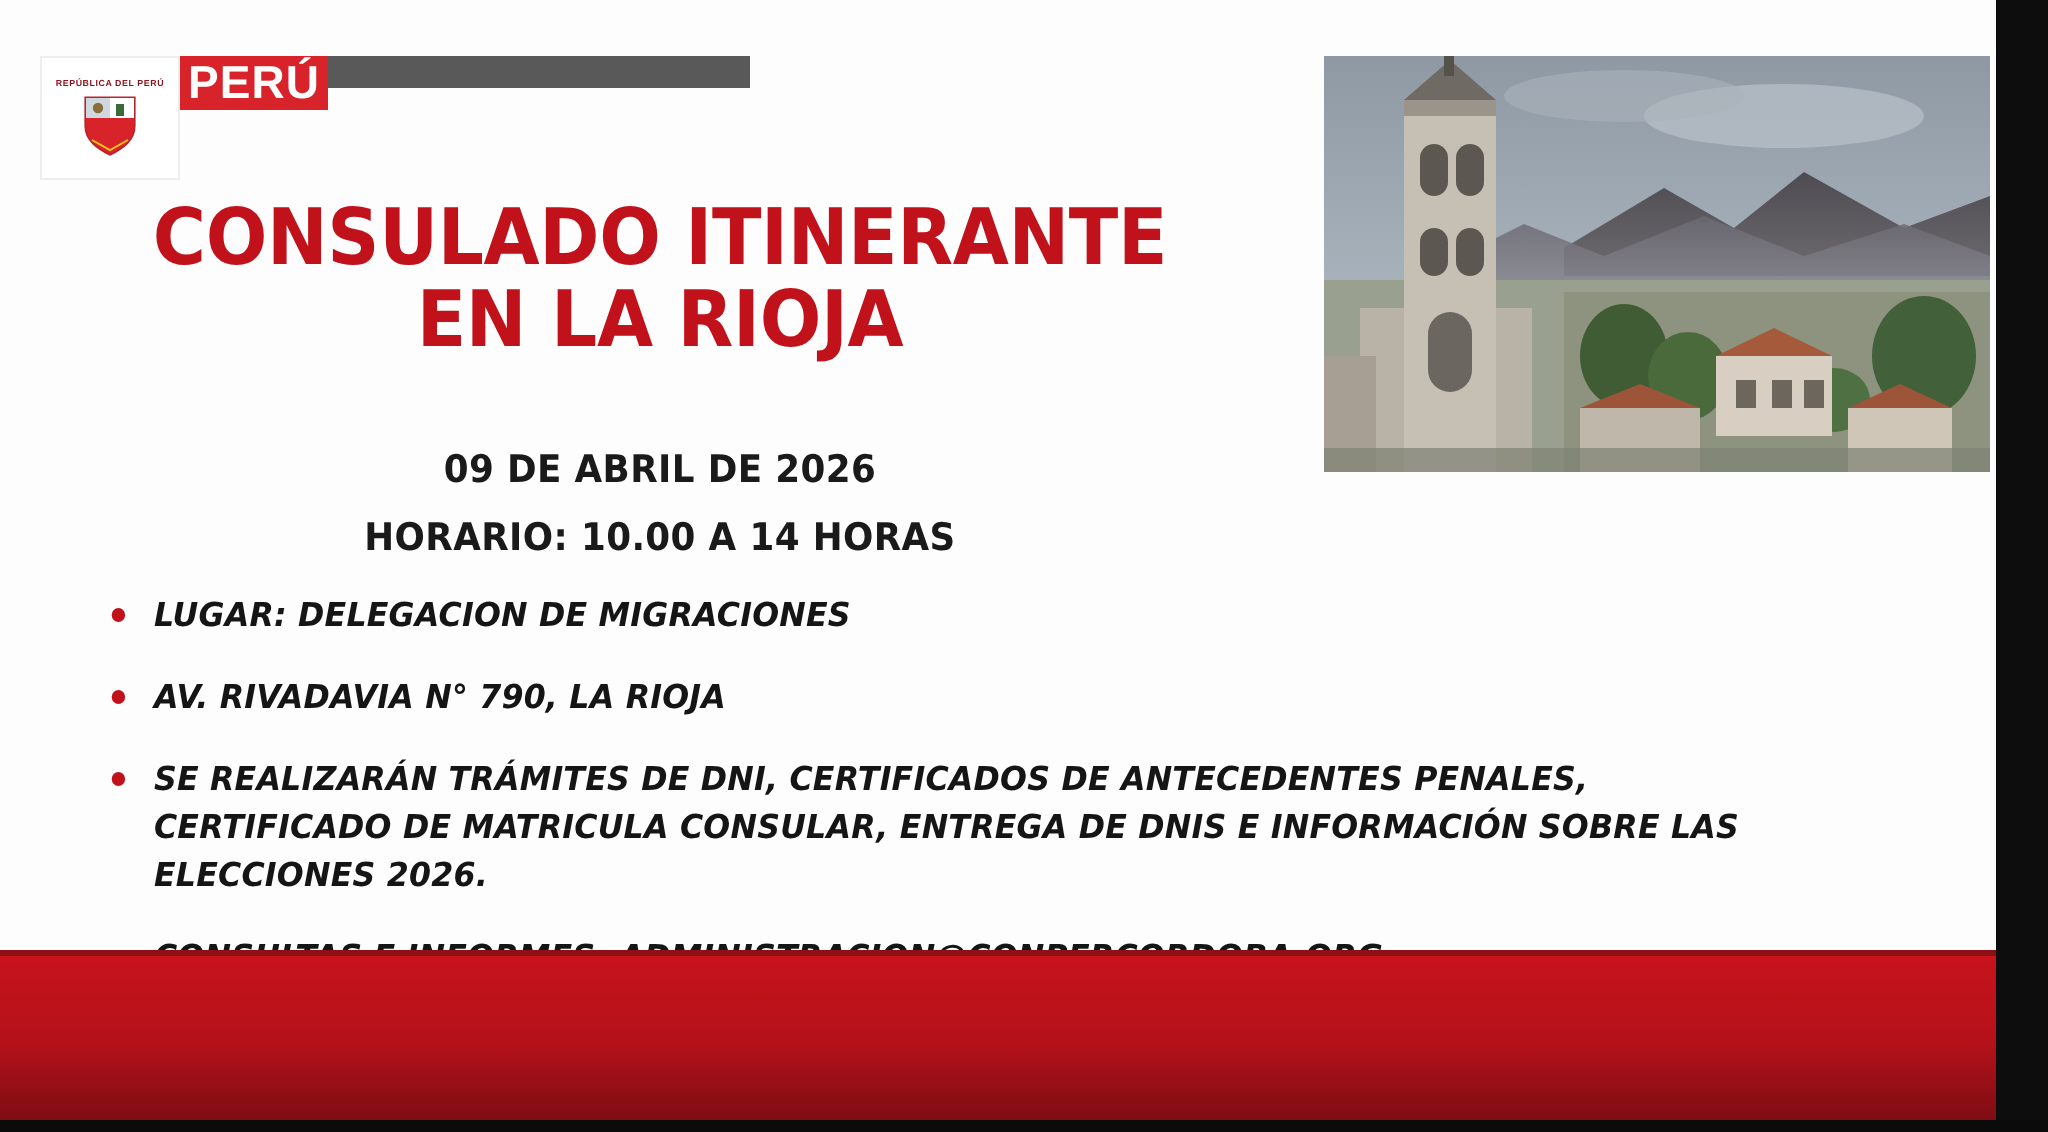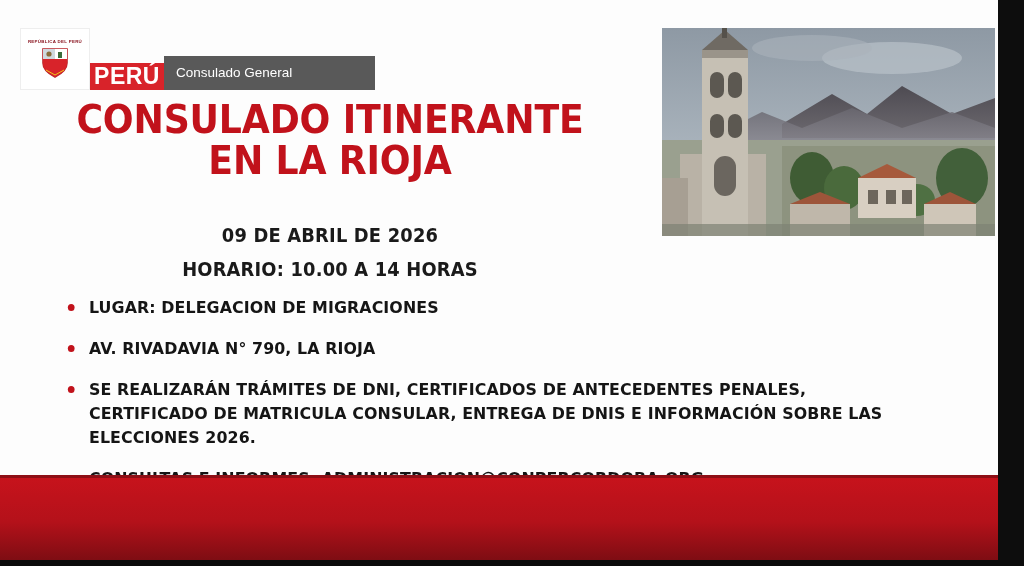--- a/index.html
+++ b/index.html
@@ -53,21 +53,21 @@
     overflow: hidden;
   }
 
   
   .brand-bar {
     position: absolute;
     left: 20px;
     top: 28px;
     height: 62px;
     display: flex;
-    align-items: flex-end;
+    align-items: flex-start;
   }
   .coat {
     width: 70px;
     height: 62px;
     background: #ffffff;
     display: flex;
     flex-direction: column;
     align-items: center;
     justify-content: center;
     border: 1px solid #eeeeee;
@@ -153,23 +153,24 @@
     font-family: "DejaVu Sans", sans-serif;
     transform: scaleX(0.94);
     transform-origin: center;
   }
   .date-line { left: 20px; top: 224px; }
   .time-line { left: 20px; top: 258px; }
 
   
   .bullets {
     position: absolute;
-    left: 64px;
+    left: 52px;
     top: 296px;
     width: 880px;
+    font-style: italic;
   }
   .bullet {
     position: relative;
     padding-left: 26px;
     margin-bottom: 17px;
     color: #151515;
     font-weight: bold;
     font-size: 16.5px;
     line-height: 1.45;
     font-family: "DejaVu Sans", sans-serif;
@@ -224,21 +225,20 @@
             <path d="M15 3 h12 v10 h-12 Z" fill="#ffffff"></path>
             <path d="M3 13 h24 v4 c0,7 -6,11 -12,14 C9,28 3,24 3,17 Z" fill="#d8232a"></path>
             <circle cx="9" cy="8" r="2.6" fill="#8a6d3b"></circle>
             <path d="M18 6 l4 0 l0 6 l-4 0 z" fill="#3b6b3b"></path>
             <path d="M6 24 l9 5 l9 -5" fill="none" stroke="#f0c419" stroke-width="1"></path>
           </svg>
         </div>
       </div>
       <div class="peru-block">PERÚ</div>
       <div class="consulado-block">
-        <span>Consulado General</span>
       </div>
     </div>
 
     <div class="photo">
       <svg width="333" height="208" viewBox="0 0 333 208" preserveAspectRatio="none">
         <defs>
           <linearGradient id="sky" x1="0" y1="0" x2="0" y2="1">
             <stop offset="0%" stop-color="#8e99a4"></stop>
             <stop offset="60%" stop-color="#aab4bd"></stop>
             <stop offset="100%" stop-color="#c3cad1"></stop>

